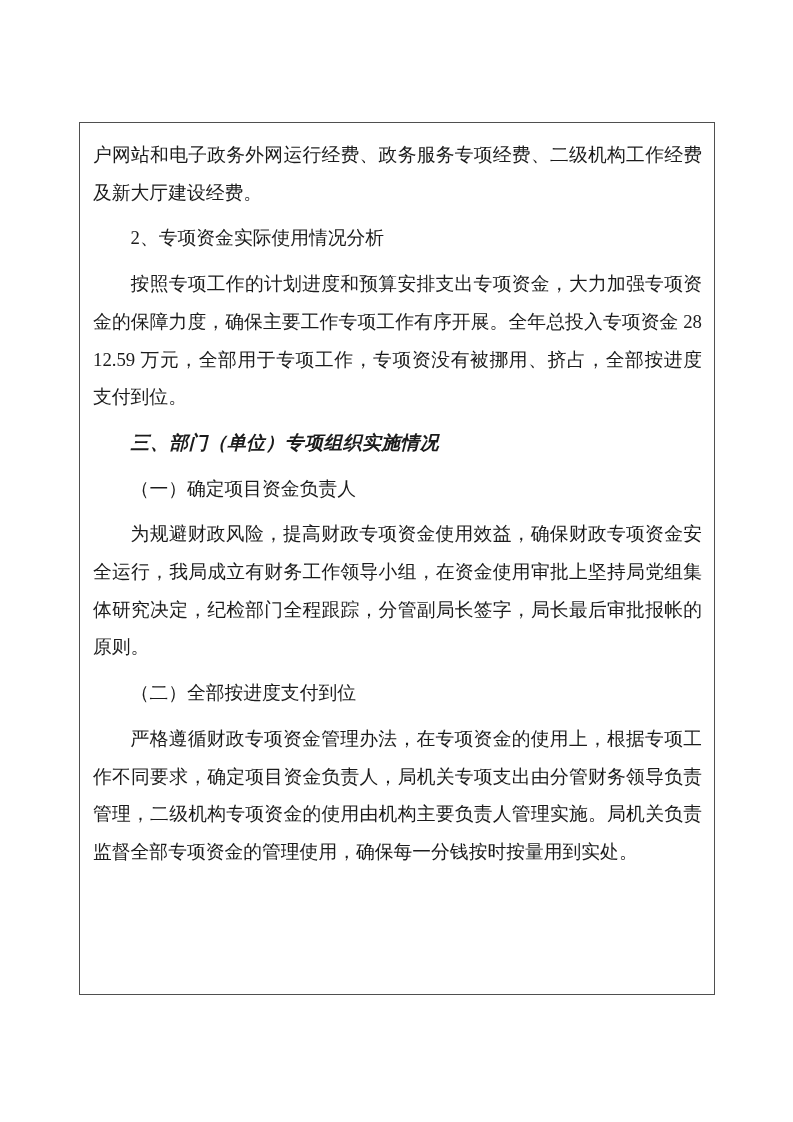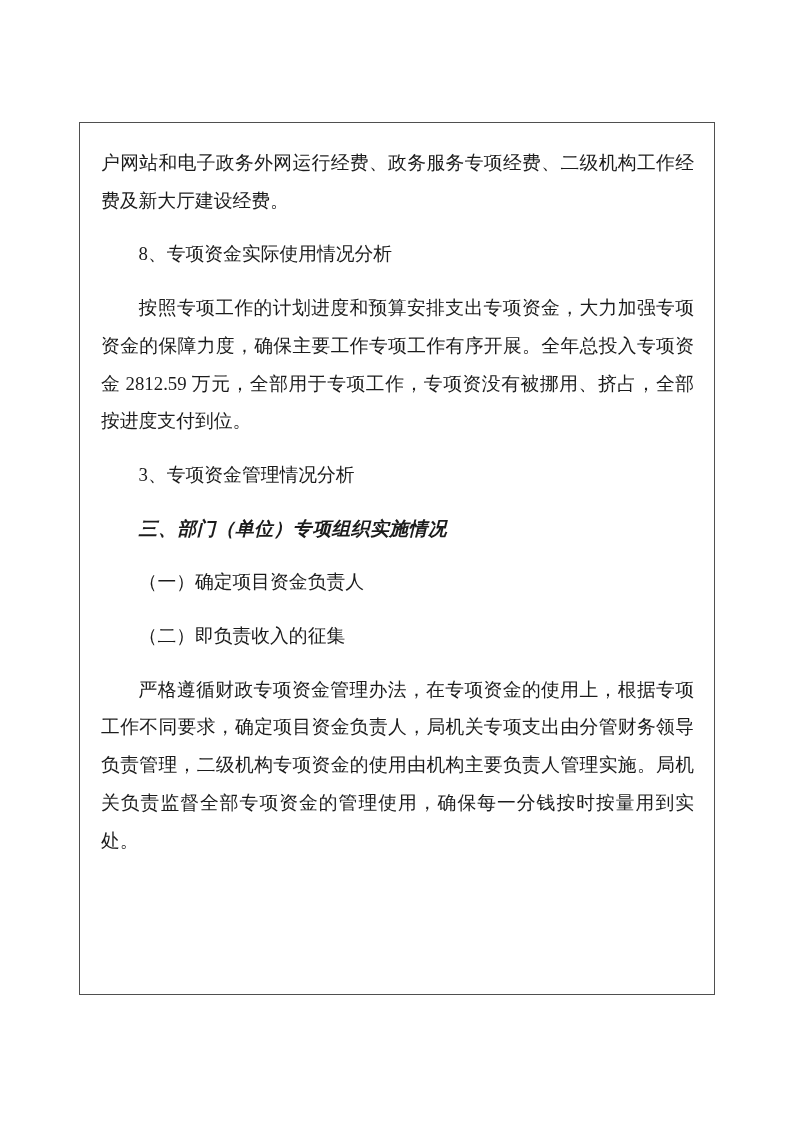--- a/index.html
+++ b/index.html
@@ -26,21 +26,21 @@
     top: 122px;
     width: 636px;
     height: 873px;
     box-sizing: border-box;
     border: 1.4px solid #4f4f4f;
     padding: 5px 4px 0 5px;
     overflow: hidden;
     background: #ffffff;
   }
   p.line {
-    margin: 16px;
+    margin: 8px;
     font-family: "Liberation Serif", "DejaVu Serif", serif;
     font-size: 18.8px;
     line-height: 37.7px;
     color: #1b1b1b;
     text-align: justify;
     text-justify: inter-ideograph;
     word-break: break-all;
   }
   p.indent {
     text-indent: 2em;
@@ -51,21 +51,21 @@
     letter-spacing: 0.5px;
     font-style: italic;
   }
 </style>
 </head>
 <body>
 
 <div class="sheet">
   <div class="content-cell">
     <p class="line">户网站和电子政务外网运行经费、政务服务专项经费、二级机构工作经费及新大厅建设经费。</p>
-    <p class="line indent">8、专项资金实际使用情况分析</p>
+    <p class="line indent">2、专项资金实际使用情况分析</p>
     <p class="line indent">按照专项工作的计划进度和预算安排支出专项资金，大力加强专项资金的保障力度，确保主要工作专项工作有序开展。全年总投入专项资金 2812.59 万元，全部用于专项工作，专项资没有被挪用、挤占，全部按进度支付到位。</p>
-    <p class="line indent">3、专项资金管理情况分析</p>
     <p class="line indent heading">三、部门（单位）专项组织实施情况</p>
     <p class="line indent">（一）确定项目资金负责人</p>
-    <p class="line indent">（二）即负责收入的征集</p>
+    <p class="line indent">为规避财政风险，提高财政专项资金使用效益，确保财政专项资金安全运行，我局成立有财务工作领导小组，在资金使用审批上坚持局党组集体研究决定，纪检部门全程跟踪，分管副局长签字，局长最后审批报帐的原则。</p>
+    <p class="line indent">（二）全部按进度支付到位</p>
     <p class="line indent">严格遵循财政专项资金管理办法，在专项资金的使用上，根据专项工作不同要求，确定项目资金负责人，局机关专项支出由分管财务领导负责管理，二级机构专项资金的使用由机构主要负责人管理实施。局机关负责监督全部专项资金的管理使用，确保每一分钱按时按量用到实处。</p>
   </div>
 </div>
 
 </body></html>

